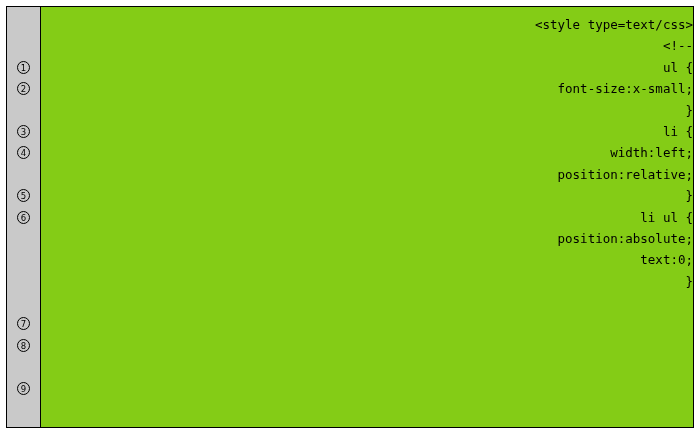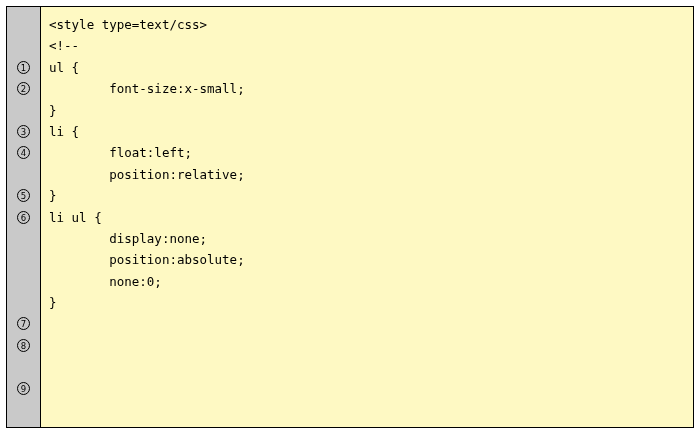--- a/index.html
+++ b/index.html
@@ -33,22 +33,23 @@
     width: 34px;
     flex: 0 0 34px;
     background: #c9c9c9;
     border-right: 1px solid #000000;
     box-sizing: border-box;
     position: relative;
   }
   .code-area {
     flex: 1 1 auto;
     position: relative;
-    background: #fef9c3;
+    background: #84cc16;
     overflow: hidden;
+    text-align: right;
   }
   .line {
     height: 21.4px;
     line-height: 21.4px;
     white-space: pre;
     font-family: "DejaVu Sans Mono", monospace;
     font-size: 12.5px;
     color: #000000;
     padding-left: 8px;
     box-sizing: border-box;
@@ -108,24 +109,23 @@
         </div>
     </div>
     <div class="code-area">
       <div class="lines-wrap" id="code-lines">
           <div class="line">&lt;style type=text/css&gt;</div>
           <div class="line">&lt;!--</div>
           <div class="line">ul {</div>
           <div class="line">        font-size:x-small;</div>
           <div class="line">}</div>
           <div class="line">li {</div>
-          <div class="line">        float:left;</div>
+          <div class="line">        width:left;</div>
           <div class="line">        position:relative;</div>
           <div class="line">}</div>
           <div class="line">li ul {</div>
-          <div class="line">        display:none;</div>
           <div class="line">        position:absolute;</div>
-          <div class="line">        none:0;</div>
+          <div class="line">        text:0;</div>
           <div class="line">}</div>
         </div>
     </div>
   </div>
 </div>
 
 </body></html>

